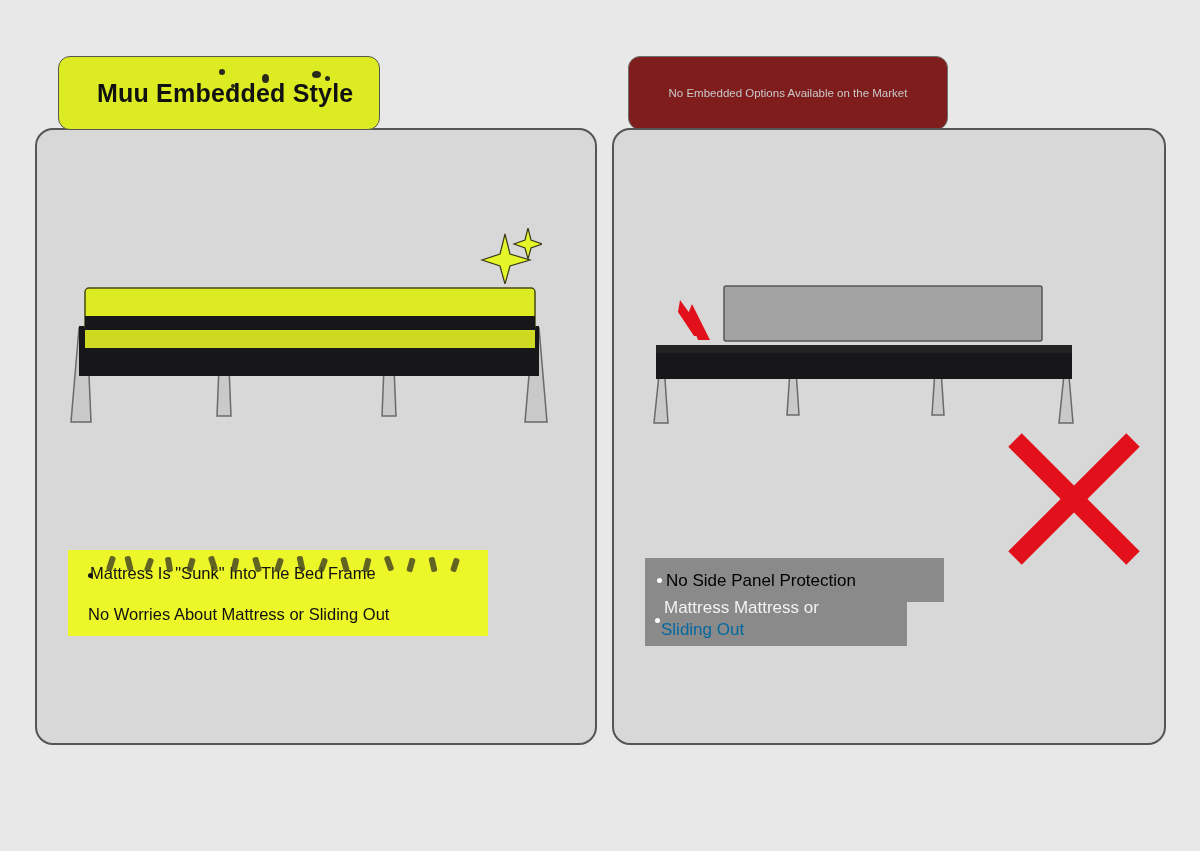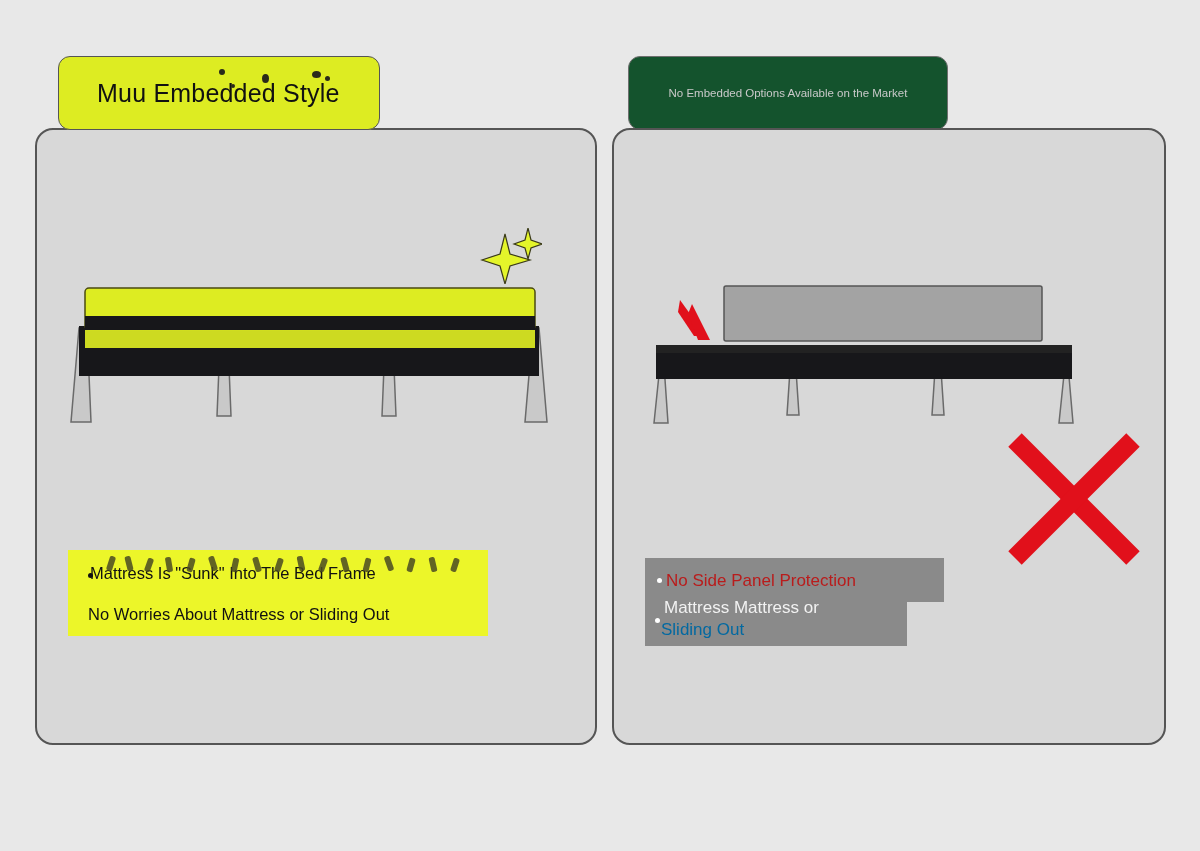--- a/index.html
+++ b/index.html
@@ -40,29 +40,29 @@
     align-items: center;
   }
   #header-left {
     left: 58px; top: 56px;
     width: 320px; height: 72px;
     background: #ddec22;
     justify-content: flex-start;
   }
   #header-left .title {
     font-size: 25px;
-    font-weight: normal;
+    font-weight: bold;
     color: #111;
     padding-left: 38px;
     letter-spacing: .2px;
   }
   #header-right {
     left: 628px; top: 56px;
     width: 318px; height: 72px;
-    background: #14532d;
+    background: #7f1d1d;
     border-color: #6e6e6e;
     justify-content: center;
   }
   #header-right .title {
     font-size: 11.5px;
     color: #c9c9c9;
     text-align: center;
   }
 
   
@@ -104,21 +104,21 @@
   }
   #caption-right-b {
     position: absolute;
     left: 645px; top: 602px;
     width: 262px; height: 44px;
     background: #8a8a8a;
   }
   .rtext {
     position: absolute;
     font-size: 17px;
-    color: #b91c1c;
+    color: #000000;
     white-space: nowrap;
   }
   #rtext1 { left: 666px; top: 571px; }
   #rtext2 { left: 664px; top: 598px; color:#f2f2f2; }
   #rtext3 { left: 661px; top: 620px; color:#0369a1; }
   .rdot {
     position: absolute;
     width: 5px; height: 5px;
     border-radius: 50%;
     background: #fff;

